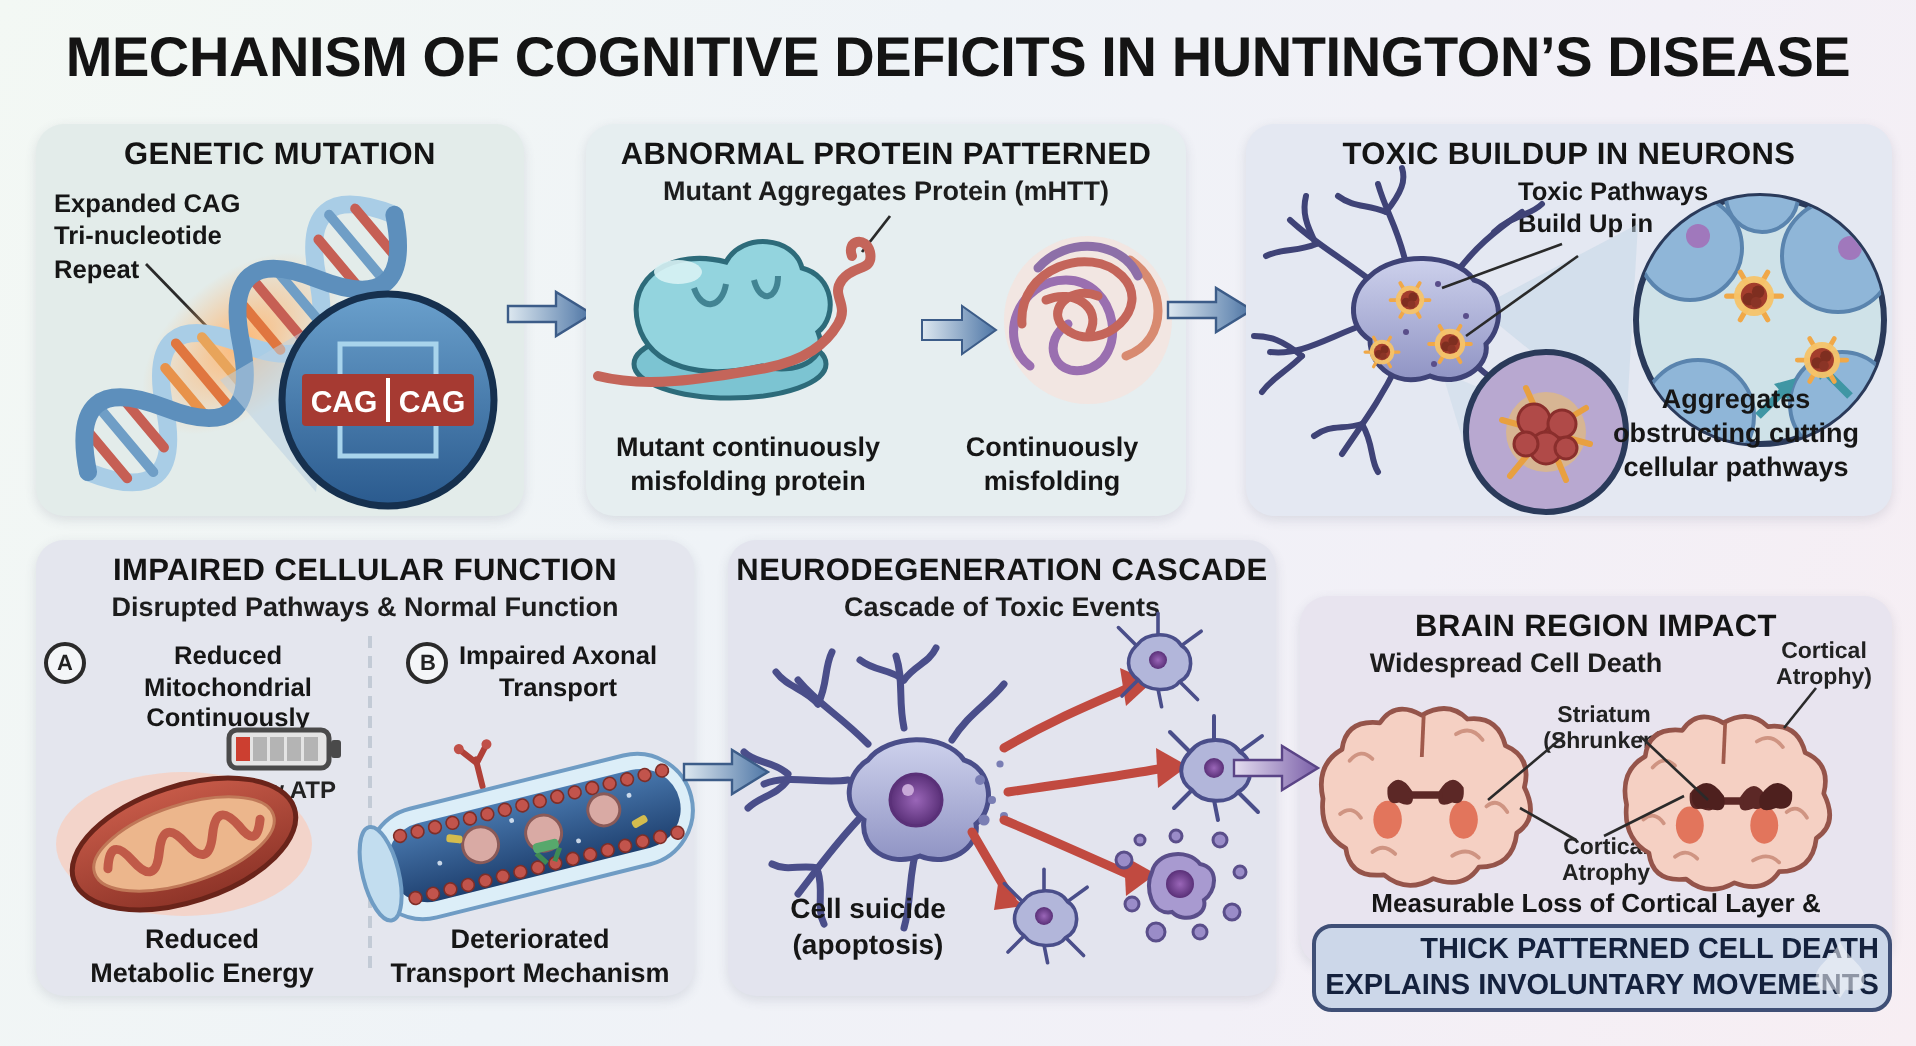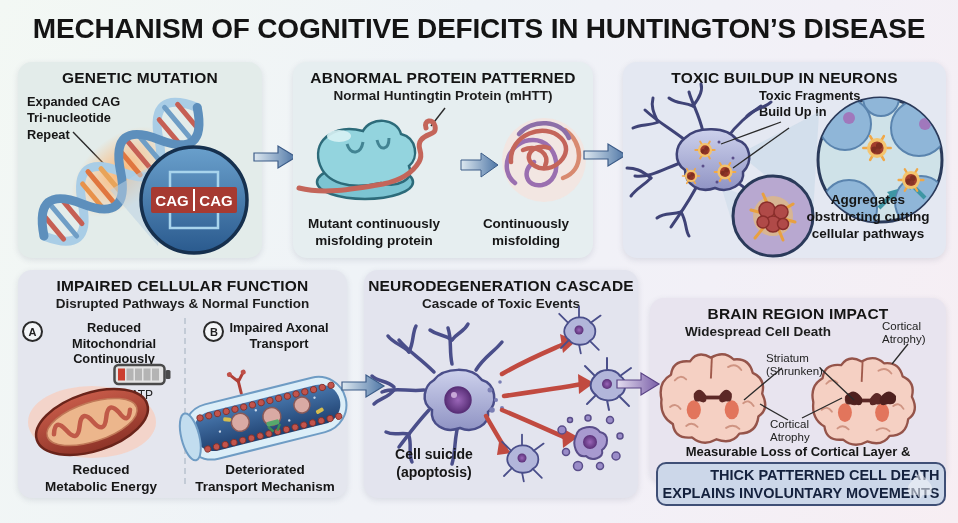--- a/index.html
+++ b/index.html
@@ -10,22 +10,22 @@
     font-size:28px;font-weight:800;letter-spacing:-0.2px;color:#141414;}
   .panel{position:absolute;border-radius:14px;box-shadow:0 2px 6px rgba(70,80,105,.14);}
   .ptitle{position:absolute;left:0;right:0;top:7px;text-align:center;
     font-size:15.5px;font-weight:800;letter-spacing:.2px;color:#141414;}
   .psub{position:absolute;left:0;right:0;top:26px;text-align:center;
     font-size:13.5px;font-weight:600;color:#1d1d1d;}
   .pre{white-space:pre-line;}
   .ann{position:absolute;font-size:12.8px;font-weight:700;color:#161616;line-height:1.28;}
   .cap{position:absolute;font-size:13.5px;font-weight:700;color:#161616;
     text-align:center;line-height:1.25;}
-  .slabel{position:absolute;font-size:11.5px;font-weight:400;color:#222;
-    line-height:1.15;}
+  .slabel{position:absolute;font-size:11.5px;font-weight:700;color:#222;
+    line-height:1.15;text-align:center;}
   .flow{position:absolute;}
   .badge-row{position:absolute;display:flex;gap:5px;justify-content:center;align-items:flex-start;}
   .badge{flex:0 0 auto;width:17px;height:17px;border:2px solid #2a2a2a;border-radius:50%;
     display:flex;align-items:center;justify-content:center;font-size:11px;font-weight:800;
     color:#222;background:#f4f6f8;margin-top:1px;}
   .badge-label{font-size:12.8px;font-weight:700;color:#161616;line-height:1.22;text-align:center;}
   .divider{position:absolute;border-left:2px dashed #c3cbd6;}
   .footer-box{position:absolute;background:#ccd7e9;border:2px solid #3f4f76;border-radius:10px;
     display:flex;align-items:center;justify-content:center;text-align:right;
     font-size:14.5px;font-weight:800;color:#14213d;line-height:1.25;}
@@ -158,21 +158,21 @@
       </g>
     </svg>
   </div>
 
   <svg class="flow" style="left:252px;top:142px;" width="46" height="30" viewBox="0 0 46 30">
     <path d="M2 11 H26 V4 L44 15 L26 26 V19 H2 Z" fill="url(#agB)" stroke="#3c5c88" stroke-width="1.2"></path>
   </svg>
 
   <div class="panel" style="left:293px;top:62px;width:300px;height:196px;background:#e6eef0;">
     <div class="ptitle">ABNORMAL PROTEIN PATTERNED</div>
-    <div class="psub">Normal Huntingtin Protein (mHTT)</div>
+    <div class="psub">Mutant Aggregates Protein (mHTT)</div>
     <svg style="left:0;top:42px;" width="300" height="112" viewBox="0 0 300 112">
       <line x1="152" y1="4" x2="138" y2="22" stroke="#2a2a2a" stroke-width="1.4"></line>
       <g>
         <ellipse cx="72" cy="78" rx="48" ry="17" fill="#7cc4d2" stroke="#2d6b7a" stroke-width="2.5"></ellipse>
         <path d="M26,58 C20,34 44,20 70,27 C78,12 104,14 108,30 C124,34 126,54 116,62 C122,76 104,84 88,79 C58,86 32,80 26,58 Z" fill="#93d4de" stroke="#2d6b7a" stroke-width="2.5"></path>
         <path d="M54,40 C58,52 68,50 70,38 M84,36 C87,48 96,46 96,34" stroke="#2e6f80" stroke-width="3" fill="none" opacity=".8"></path>
         <ellipse cx="46" cy="32" rx="12" ry="6" fill="#d8f2f4" opacity=".9"></ellipse>
       </g>
       <path d="M6,84 C30,90 56,86 90,80 C110,76 120,68 126,58 C132,48 122,44 128,36 C134,28 144,32 142,22 C140,14 130,16 133,24" stroke="#c4655a" stroke-width="5" fill="none" stroke-linecap="round"></path>
       <path d="M168 56 H188 V49 L205 61 L188 73 V66 H168 Z" fill="url(#agB)" stroke="#3c5c88" stroke-width="1"></path>
@@ -190,21 +190,21 @@
     <div class="cap pre" style="left:6px;top:154px;width:150px;">Mutant continuously
 misfolding protein</div>
   </div>
 
   <svg class="flow" style="left:582px;top:140px;" width="46" height="30" viewBox="0 0 46 30">
     <path d="M2 11 H26 V4 L44 15 L26 26 V19 H2 Z" fill="url(#agB)" stroke="#3c5c88" stroke-width="1.2"></path>
   </svg>
 
   <div class="panel" style="left:623px;top:62px;width:323px;height:196px;background:#e4e8f2;">
     <div class="ptitle">TOXIC BUILDUP IN NEURONS</div>
-    <div class="ann pre" style="left:136px;top:26px;">Toxic Fragments
+    <div class="ann pre" style="left:136px;top:26px;">Toxic Pathways
 Build Up in</div>
     <svg style="left:0;top:20px;" width="323" height="176" viewBox="0 0 323 176">
       <defs>
           <clipPath id="p3clip">
             <circle cx="257" cy="78" r="62"></circle>
           </clipPath>
         </defs>
       <g stroke="#3f4377" stroke-width="3" fill="none" stroke-linecap="round">
         <path d="M62,58 C45,45 35,40 22,28"></path>
           <path d="M35,40 C30,30 28,24 30,16"></path>

